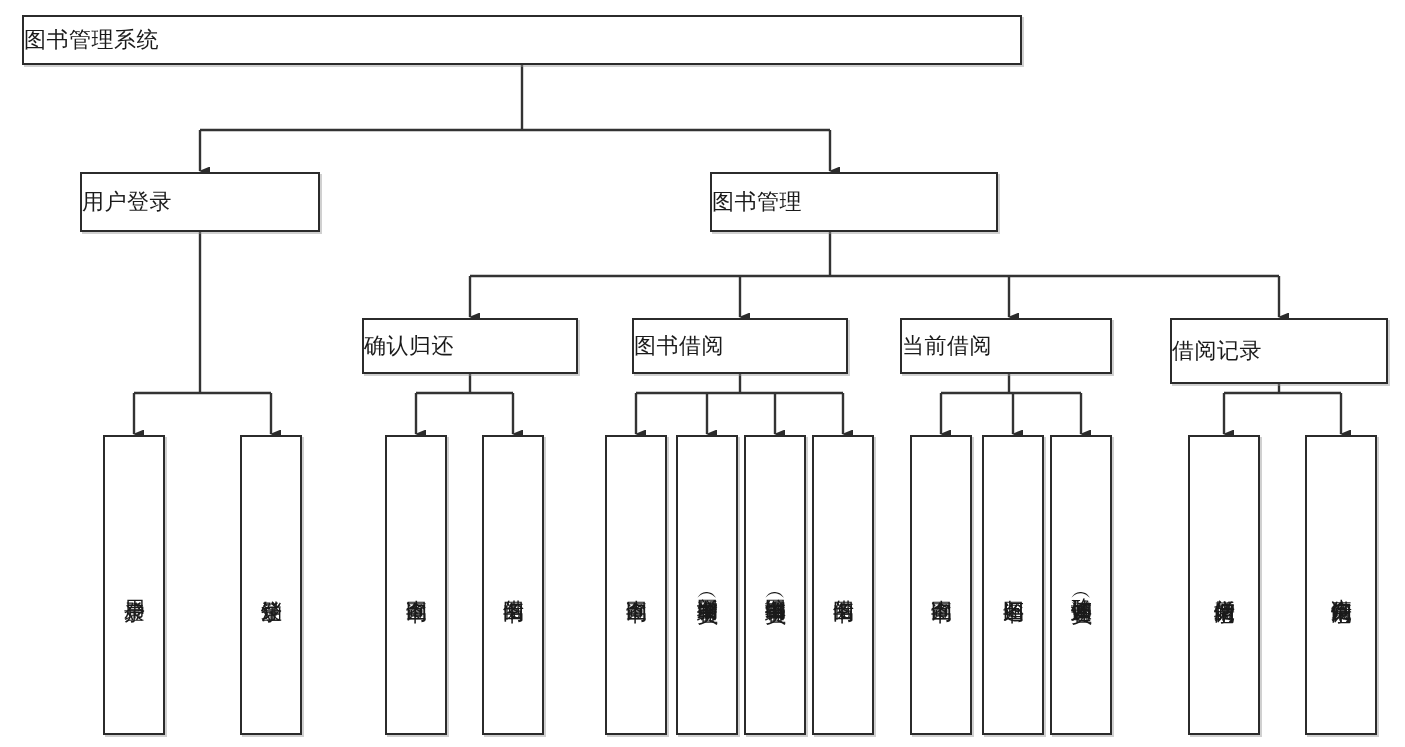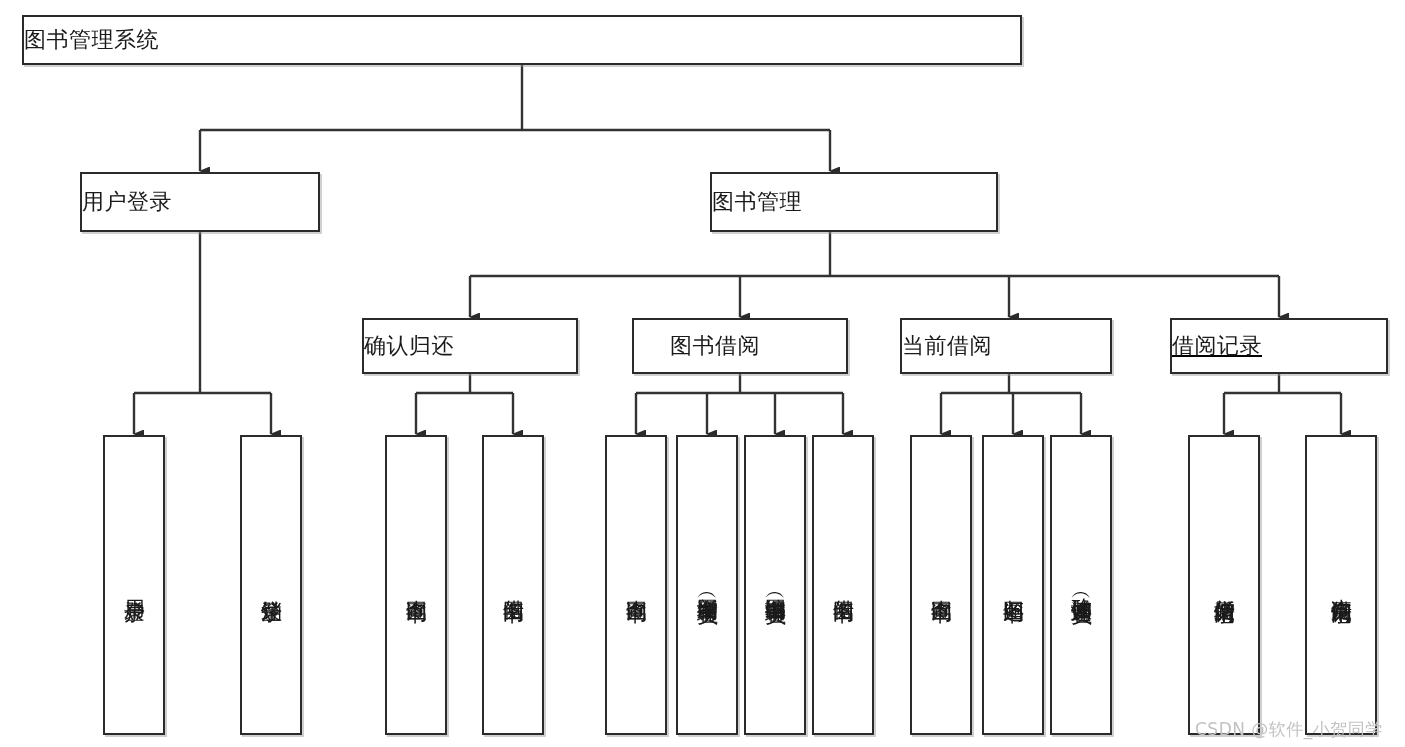--- a/index.html
+++ b/index.html
@@ -121,27 +121,27 @@
       </div>
       <div class="node-box" style="left: 80px; top: 172px; width: 240px; height: 60px;">
         <span class="node-label-h">用户登录</span>
       </div>
       <div class="node-box" style="left: 710px; top: 172px; width: 288px; height: 60px;">
         <span class="node-label-h">图书管理</span>
       </div>
       <div class="node-box" style="left: 362px; top: 318px; width: 216px; height: 56px;">
         <span class="node-label-h">确认归还</span>
       </div>
-      <div class="node-box" style="left: 632px; top: 318px; width: 216px; height: 56px; padding-left: 36px;">
+      <div class="node-box" style="left: 632px; top: 318px; width: 216px; height: 56px;">
         <span class="node-label-h">图书借阅</span>
       </div>
       <div class="node-box" style="left: 900px; top: 318px; width: 212px; height: 56px;">
         <span class="node-label-h">当前借阅</span>
       </div>
-      <div class="node-box" style="left: 1170px; top: 318px; width: 218px; height: 56px; text-decoration: underline;">
+      <div class="node-box" style="left: 1170px; top: 318px; width: 218px; height: 66px;">
         <span class="node-label-h">借阅记录</span>
       </div>
       <div class="node-box vertical" style="left: 103px; top: 435px; width: 62px; height: 300px;">
         <span class="node-label-v">用户登录</span>
       </div>
       <div class="node-box vertical" style="left: 240px; top: 435px; width: 62px; height: 300px;">
         <span class="node-label-v">注销登录</span>
       </div>
       <div class="node-box vertical" style="left: 385px; top: 435px; width: 62px; height: 300px;">
         <span class="node-label-v">查询图书</span>
@@ -171,14 +171,13 @@
         <span class="node-label-v">确认归还（管理员）</span>
       </div>
       <div class="node-box vertical" style="left: 1188px; top: 435px; width: 72px; height: 300px;">
         <span class="node-label-v">新增借阅记录</span>
       </div>
       <div class="node-box vertical" style="left: 1305px; top: 435px; width: 72px; height: 300px;">
         <span class="node-label-v">查询借阅记录</span>
       </div>
     </div>
 
-  <div class="watermark" style="left: 1195px; top: 718px;">CSDN @软件_小贺同学</div>
 </div>
 
 </body></html>

